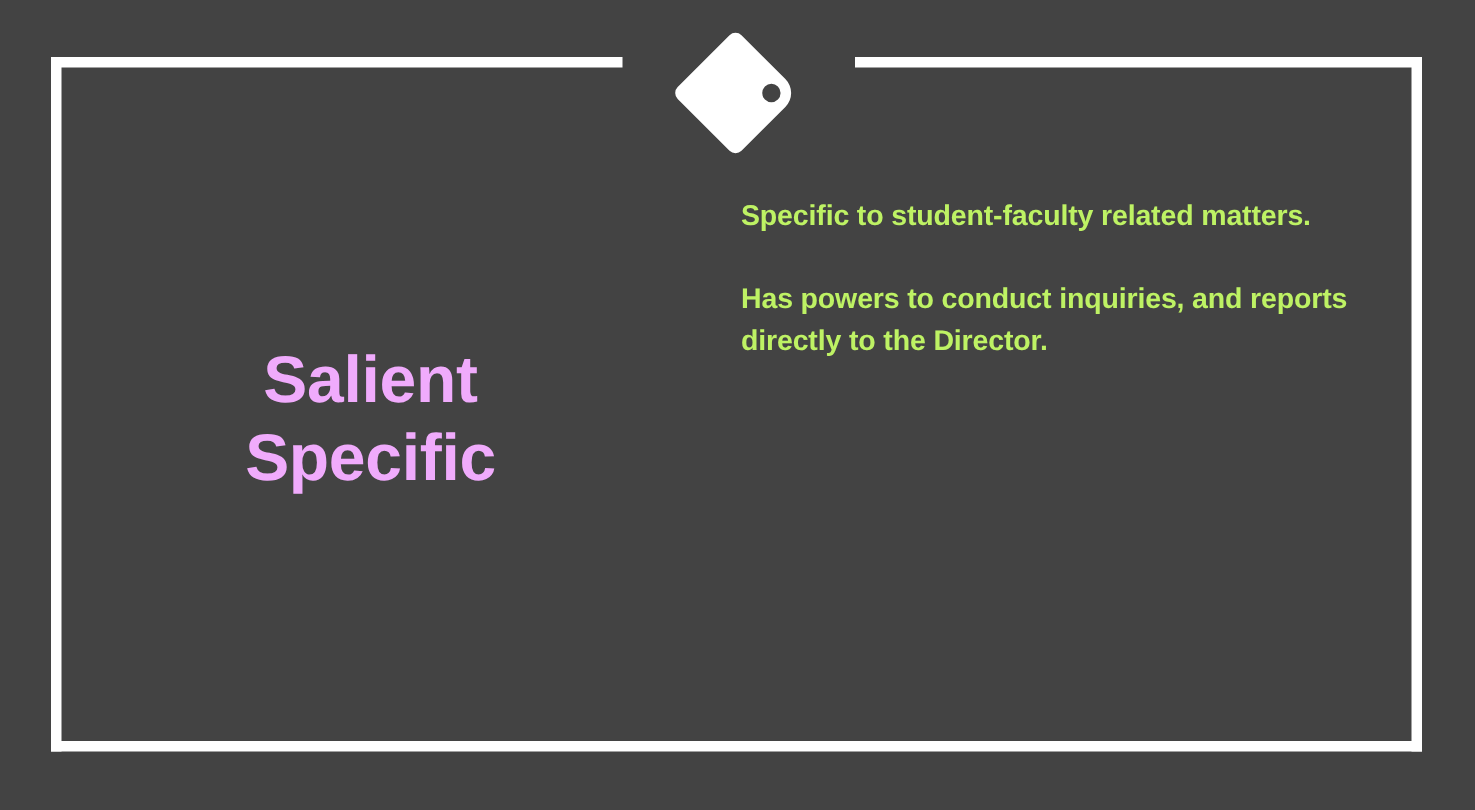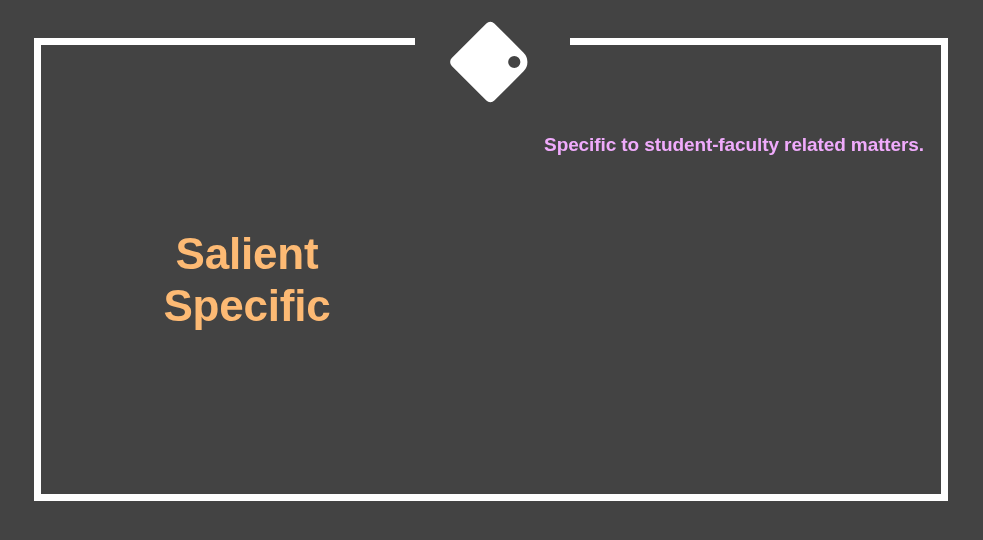--- a/index.html
+++ b/index.html
@@ -40,46 +40,45 @@
   }
   #tag-icon svg { display: block; width: 100%; height: 100%; }
 
   
   #heading {
     position: absolute;
     left: 60px;
     top: 228px;
     width: 374px;
     text-align: center;
-    color: #fdba74;
+    color: #f0abfc;
     font-size: 44px;
     font-weight: bold;
     line-height: 52px;
     letter-spacing: -0.2px;
   }
   #heading .hl { display: block; }
 
   
   #features-list {
     position: absolute;
     left: 494px;
     top: 131px;
     width: 430px;
     margin: 0;
     padding: 0;
     list-style: none;
   }
   #features-list li {
-    color: #f0abfc;
+    color: #bef264;
     font-size: 19px;
     font-weight: bold;
     line-height: 28px;
     letter-spacing: -0.1px;
     margin: 0 0 27px 0;
-    text-align: right;
   }
   #features-list li:last-child { margin-bottom: 0; }
 </style>
 </head>
 <body>
 
 <div id="slide">
 
   <div class="frame-seg" id="frame-top-left"></div>
   <div class="frame-seg" id="frame-top-right"></div>
@@ -96,15 +95,16 @@
     </svg>
   </div>
 
   <div id="heading">
     <span class="hl">Salient</span>
     <span class="hl">Specific</span>
   </div>
 
   <ul id="features-list">
     <li>Specific to student-faculty related matters.</li>
+    <li>Has powers to conduct inquiries, and reports directly to the Director.</li>
   </ul>
 
 </div>
 
 </body></html>

